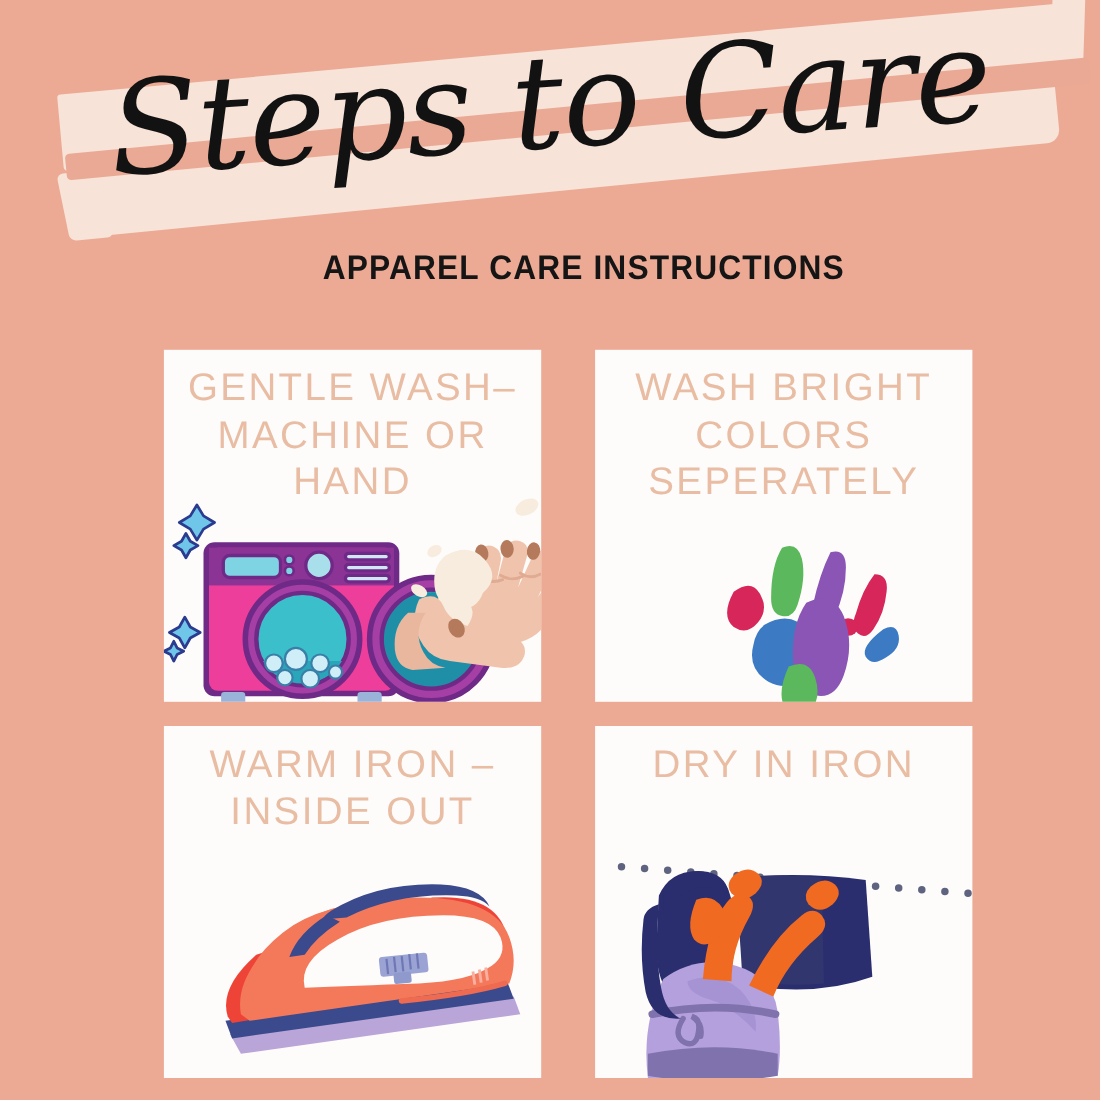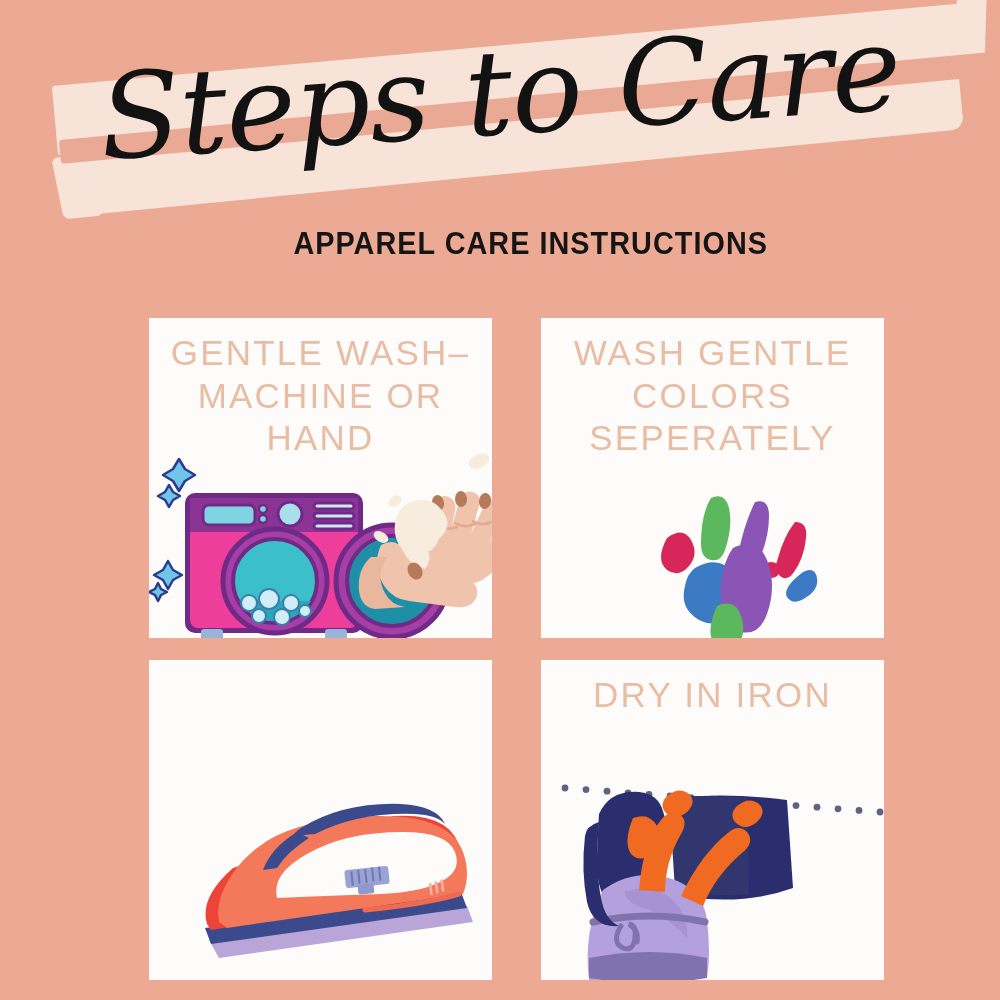--- a/index.html
+++ b/index.html
@@ -187,21 +187,21 @@
             <path d="M232 92 q-10 22 4 42 q8 12 24 14 l46 6 q18 2 22 -12 q2 -12 -12 -16 l-40 -10
                      q-16 -4 -22 -18 q-6 -14 -22 -6 z" fill="#f0c4ac"></path>
             <path d="M238 104 q-12 18 -2 36 q6 12 20 14 l-30 2 q-14 -2 -16 -18 q-2 -22 12 -34 z" fill="#e8b79e"></path>
             <ellipse cx="266" cy="118" rx="7" ry="9" transform="rotate(-30 266 118)" fill="#b57a5c"></ellipse>
           </g>
         </svg>
       </div>
     </div>
 
     <div class="card card-2">
-      <div class="card-title">WASH GENTLE
+      <div class="card-title">WASH BRIGHT
 COLORS
 SEPERATELY</div>
       <div class="card-art">
         <svg viewBox="0 0 375 150" width="375" height="150">
           <g transform="translate(118,6)">
 
             <path d="M52 4 q14 -6 18 10 q4 18 -4 42 q-4 12 -14 10 q-10 -2 -10 -16 q0 -30 10 -46 z" fill="#5cb85c"></path>
 
             <path d="M96 8 q14 -4 14 14 q0 22 -10 44 q-6 12 -15 8 q-9 -4 -5 -18 q6 -28 16 -48 z" fill="#8a55b5"></path>
 
@@ -217,20 +217,22 @@
 
             <path d="M74 54 q24 -12 34 12 q10 26 0 54 q-8 22 -26 18 q-18 -4 -20 -30 q-2 -34 12 -54 z" fill="#8a55b5"></path>
 
             <path d="M58 112 q18 -8 24 10 q6 18 -4 30 q-12 12 -22 0 q-10 -14 2 -40 z" fill="#5cb85c"></path>
           </g>
         </svg>
       </div>
     </div>
 
     <div class="card card-3">
+      <div class="card-title">WARM IRON –
+INSIDE OUT</div>
       <div class="card-art">
         <svg viewBox="0 0 375 210" width="375" height="210">
           <g transform="translate(0,2)">
 
             <path d="M60 168 L318 134 L324 150 L70 186 Z" fill="#b9a5d8"></path>
 
             <path d="M56 156 L312 120 L318 136 L62 172 Z" fill="#3a4a8c"></path>
 
             <path d="M58 152 q-8 -26 26 -56 L244 44 q60 -4 68 36 q3 20 -2 36 L62 158 Z" fill="#ee4438"></path>
 

